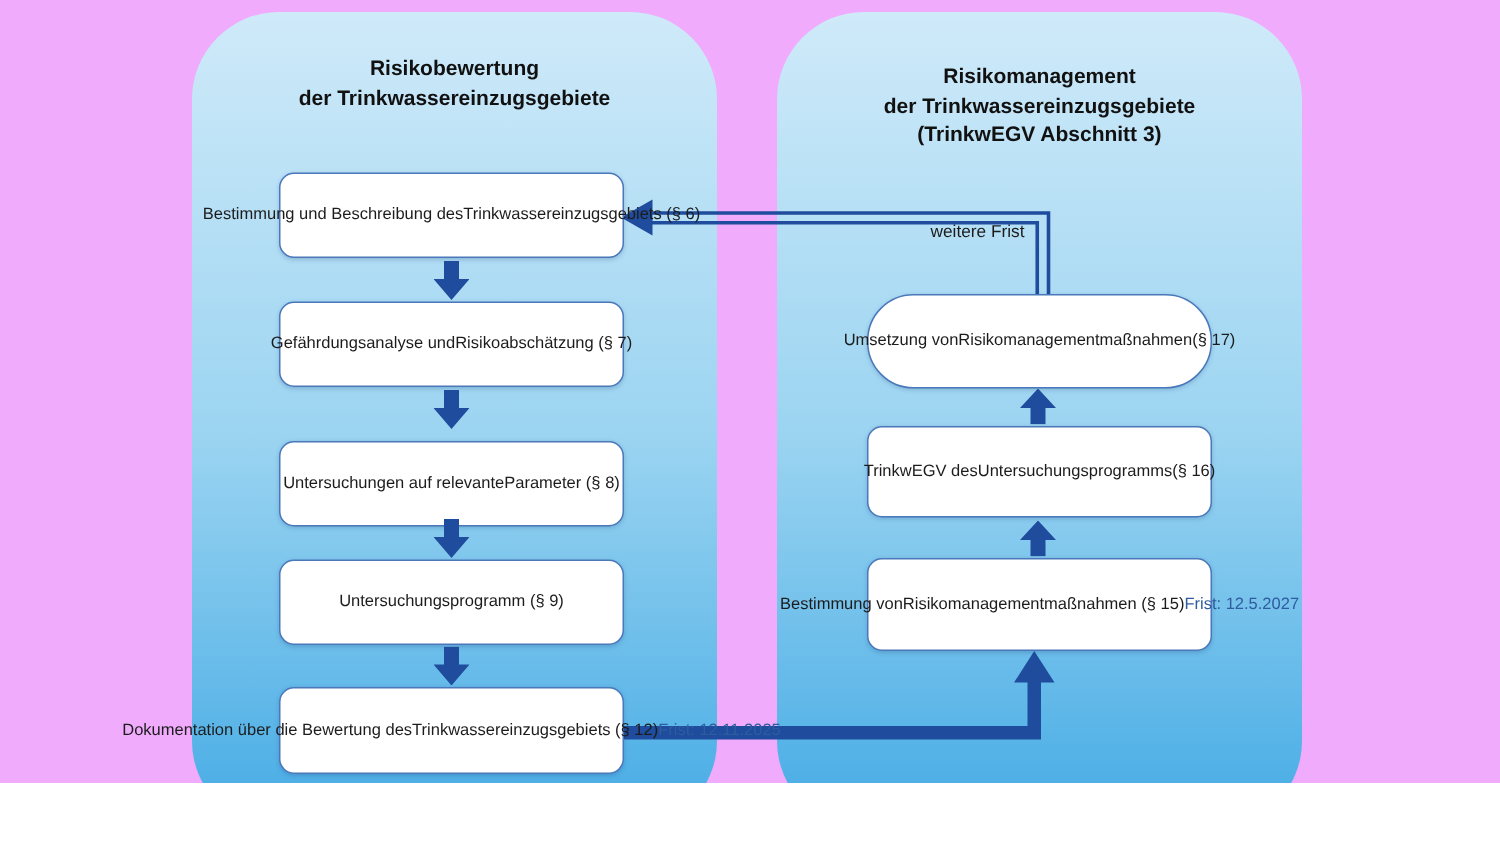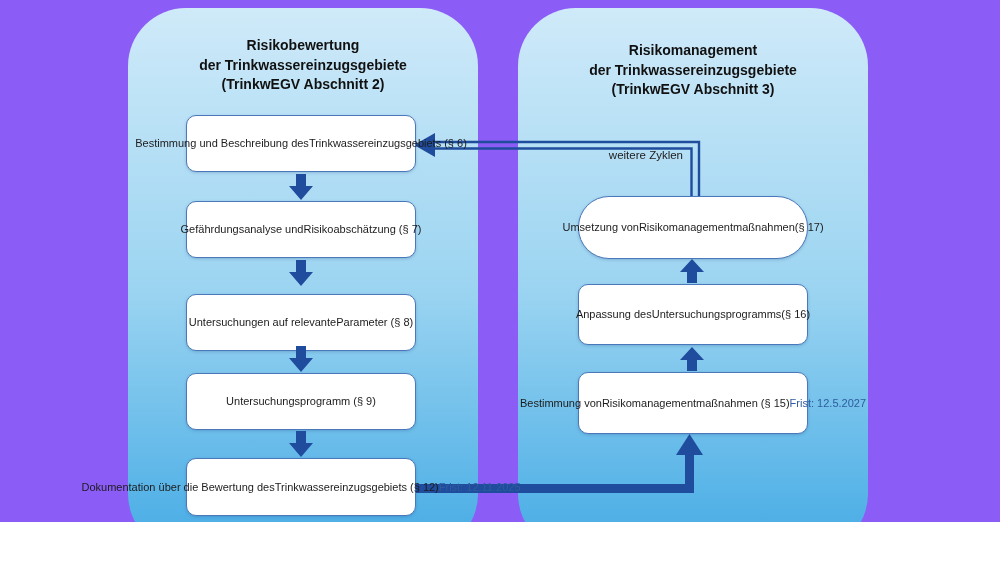--- a/index.html
+++ b/index.html
@@ -1,21 +1,21 @@
 <!DOCTYPE html>
 <html style="--panel-top: #cfeaf9; --panel-mid: #9bd4f1; --panel-bottom: #45abe5; --box-border: #4a78ba; --arrow: #1f4c9c; --deadline-text: #2e5c9e; --text: #1c1c1c;"><head>
 <meta charset="utf-8">
 <style>
   :root {
     --panel-top:#cfeaf9; --panel-mid:#9bd4f1; --panel-bottom:#45abe5;
     --box-border:#4a78ba; --arrow:#1f4c9c; --deadline-text:#2e5c9e; --text:#1c1c1c;
   }
   html,body { margin:0; padding:0; background:#fff; }
   .stage {
-    position:relative; width:1000px; height:522px; background:#8b5cf6;
+    position:relative; width:1000px; height:522px; background:#f0abfc;
     font-family:"Liberation Sans", sans-serif; overflow:hidden;
   }
   .panel {
     position:absolute; top:8px; width:350px; height:544px; border-radius:58px;
     background:linear-gradient(180deg, var(--panel-top) 0%, var(--panel-mid) 52%, var(--panel-bottom) 100%);
   }
   .panel.left  { left:128px; }
   .panel.right { left:518px; }
   .ptitle {
     position:absolute; width:350px; text-align:center; font-weight:bold;
@@ -53,21 +53,20 @@
 <body>
 
 <div class="stage">
 
   <div class="panel left"></div>
   <div class="panel right"></div>
 
   <div class="ptitle left">
     <div>Risikobewertung</div>
     <div>der Trinkwassereinzugsgebiete</div>
-    <div>(TrinkwEGV Abschnitt 2)</div>
   </div>
   <div class="ptitle right">
     <div>Risikomanagement</div>
     <div>der Trinkwassereinzugsgebiete</div>
     <div>(TrinkwEGV Abschnitt 3)</div>
   </div>
 
   <svg class="connectors" width="1000" height="562" viewBox="0 0 1000 562">
     <polyline points="416,488.5 689.5,488.5 689.5,452" fill="none" stroke-linejoin="miter" style="stroke:var(--arrow); stroke-width:9"></polyline>
     <polygon points="689.5,434 676,455 703,455" style="fill:var(--arrow)"></polygon>
@@ -96,33 +95,33 @@
     <div class="nline">Trinkwassereinzugsgebiets (§ 12)</div>
     <div class="nline deadline">Frist: 12.11.2025</div>
   </div>
 
   <div class="node rcol" style="top:196px; height:63px;border-radius:31px;">
     <div class="nline">Umsetzung von</div>
     <div class="nline">Risikomanagementmaßnahmen</div>
     <div class="nline">(§ 17)</div>
   </div>
   <div class="node rcol" style="top:284px; height:61px;">
-    <div class="nline">Anpassung des</div>
+    <div class="nline">TrinkwEGV des</div>
     <div class="nline">Untersuchungsprogramms</div>
     <div class="nline">(§ 16)</div>
   </div>
   <div class="node rcol" style="top:372px; height:62px;">
     <div class="nline">Bestimmung von</div>
     <div class="nline">Risikomanagementmaßnahmen (§ 15)</div>
     <div class="nline deadline">Frist: 12.5.2027</div>
   </div>
 
   <div class="barrow arrow-down" style="left:289px; top:174px;"></div>
   <div class="barrow arrow-down" style="left:289px; top:260px;"></div>
   <div class="barrow arrow-down" style="left:289px; top:346px;"></div>
   <div class="barrow arrow-down" style="left:289px; top:431px;"></div>
 
   <div class="barrow arrow-up" style="left:680px; top:259px;"></div>
   <div class="barrow arrow-up" style="left:680px; top:347px;"></div>
 
-  <div class="cycles-label">weitere Zyklen</div>
+  <div class="cycles-label">weitere Frist</div>
 
 </div>
 
 </body></html>

